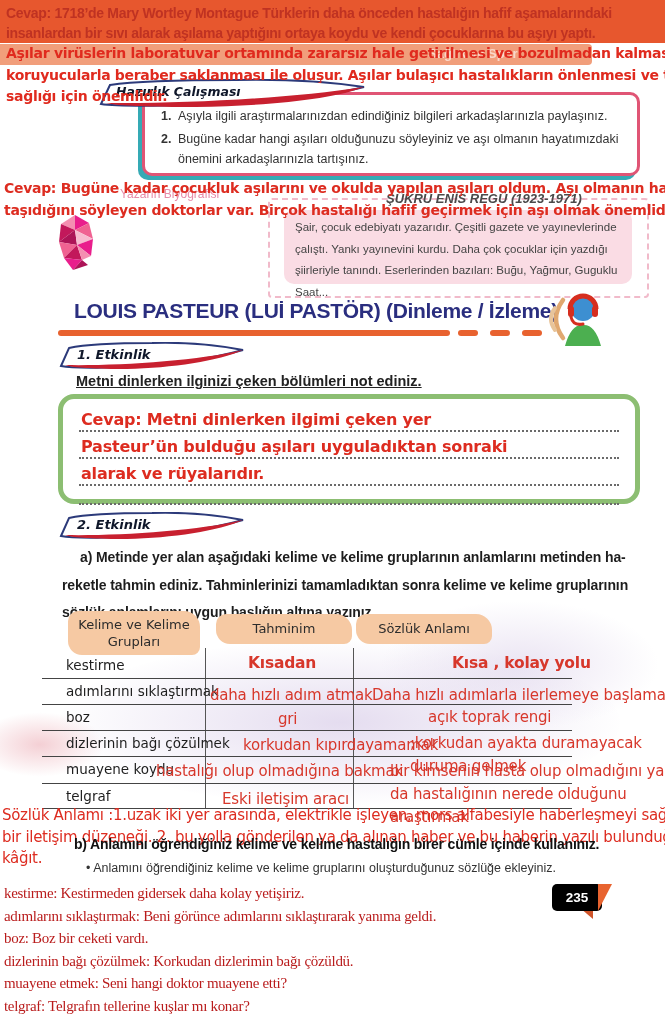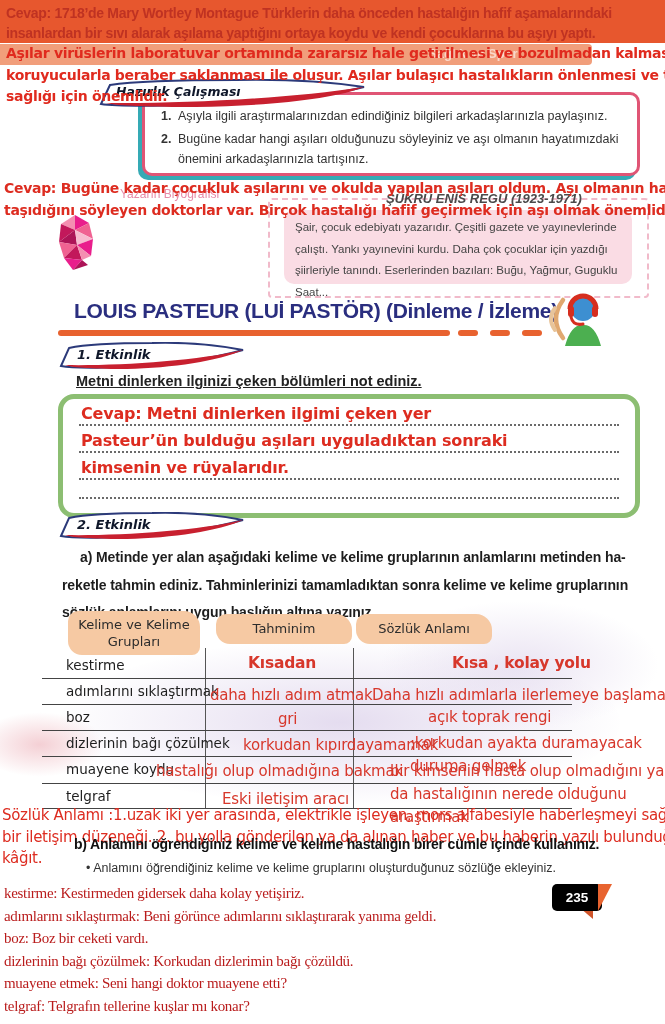--- a/index.html
+++ b/index.html
@@ -34,22 +34,22 @@
   .bio-dash{left:268px;top:198px;width:377px;height:96px;border:2px dashed #F1BACA;border-radius:4px;z-index:1;}
   .bio-box{left:284px;top:210px;width:348px;height:74px;background:#FADCE4;border-radius:10px;z-index:2;
            padding:7px 11px;box-sizing:border-box;color:#444;font-size:11.5px;line-height:21.5px;}
   
   .lesson-title{left:74px;top:299px;color:#2A2E7F;font-weight:bold;font-size:21px;letter-spacing:-0.3px;
                 white-space:nowrap;z-index:2;}
   .rule{background:#E8622F;height:6px;border-radius:3px;z-index:1;}
   
   .instr{color:#222;font-weight:bold;font-size:14.5px;white-space:nowrap;z-index:2;text-decoration:underline;}
   
-  .greenbox{left:58px;top:394px;width:582px;height:124px;border:5px solid #8CBE72;border-radius:16px;
-            background:#fff;box-sizing:border-box;padding:0 16px 10px;z-index:1;}
+  .greenbox{left:58px;top:394px;width:582px;height:110px;border:5px solid #8CBE72;border-radius:16px;
+            background:#fff;box-sizing:border-box;padding:6px 16px 10px;z-index:1;}
   .dotrow{position:relative;height:25px;border-bottom:2px dotted #6a6a6a;}
   .dotrow.short{height:17px;}
   .dotrow span{position:absolute;left:2px;bottom:1px;color:#DD2C20;font-weight:bold;font-size:16px;
                white-space:nowrap;font-family:"DejaVu Sans",sans-serif;letter-spacing:-0.2px;}
   
   .para-a{left:62px;top:544px;z-index:2;}
   .para-a div{color:#1d1d1d;font-weight:bold;font-size:14px;line-height:27.5px;white-space:nowrap;letter-spacing:-0.1px;}
   .para-a div:first-child{padding-left:18px;}
   
   .wash{border-radius:50%;z-index:0;}
@@ -169,21 +169,21 @@
   <div class="abs instr" style="left:76px;top:373px">Metni dinlerken ilginizi çeken bölümleri not ediniz.</div>
 
   <div class="abs greenbox">
     <div class="dotrow">
         <span>Cevap: Metni dinlerken ilgimi çeken yer</span>
       </div>
     <div class="dotrow">
         <span>Pasteur’ün bulduğu aşıları uyguladıktan sonraki</span>
       </div>
     <div class="dotrow">
-        <span>kimsenin ve rüyalarıdır.</span>
+        <span>alarak ve rüyalarıdır.</span>
       </div>
     <div class="dotrow short"></div>
   </div>
 
   <div class="abs ribbon" style="left:57px;top:512px;width:190px;height:28px">
     <svg width="190" height="28" viewBox="0 0 190 28">
       <path d="M4 24 L12 6 C30 2 60 1 95 1 C130 0 160 3 186 8 C150 18 110 23 65 25 C38 26 14 26 4 24 Z" fill="#ffffff" stroke="#2C3A7A" stroke-width="2"></path>
       <path d="M8 23 C60 24 140 19 186 8 C162 19 115 26 70 27 C40 27 16 26 8 23 Z" fill="#C8202F"></path>
     </svg>
     <div class="rlabel" style="font-size:13px">2. Etkinlik</div>

